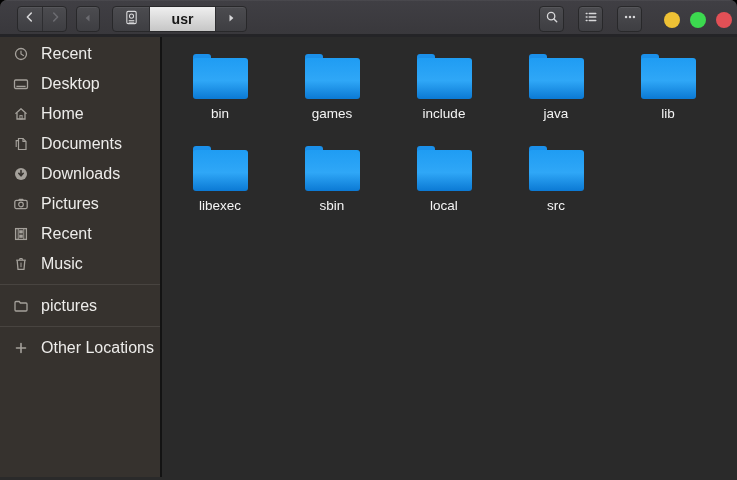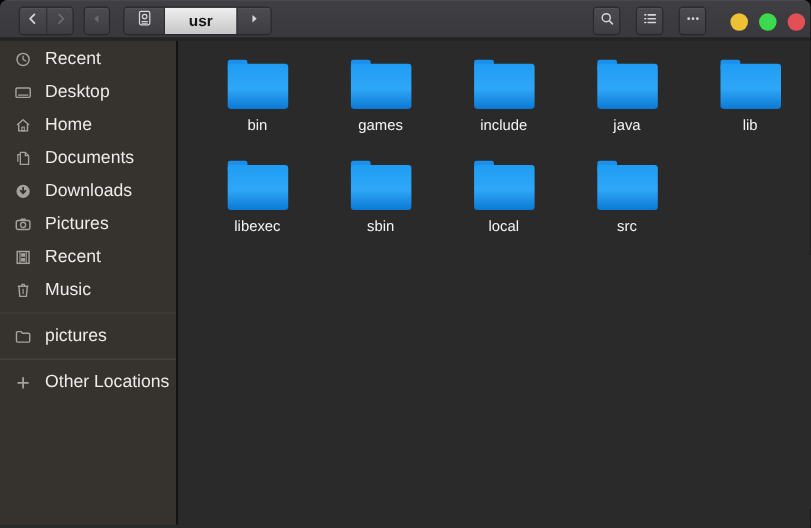--- a/index.html
+++ b/index.html
@@ -51,21 +51,21 @@
     padding-top:2px; flex:none;
   }
   .side-row {
     height:30px; display:flex; align-items:center;
     padding-left:13px; gap:12px; cursor:pointer;
     color:#edecea; font-size:16px;
   }
   .side-row .sicon { width:16px; height:16px; color:#a5a19b; flex:none; display:flex; align-items:center; justify-content:center; }
   .side-sep { border:none; border-top:1px solid rgba(255,255,255,0.09); margin:5px 0 6px 0; }
   
-  .content { flex:1; background:#2a2a2a; padding:8px 0 0 16px; }
+  .content { flex:1; background:#2a2a2a; padding:8px 0 0 2px; }
   .grid { display:grid; grid-template-columns:repeat(5,112px); grid-auto-rows:92px; }
   .folder-item {
     display:flex; flex-direction:column; align-items:center; cursor:pointer;
   }
   .folder-item .ficon { margin-top:9px; width:59px; height:46px; }
   .folder-item .flabel {
     margin-top:6px; font-size:13.5px; color:#f4f4f4; text-align:center;
   }
 </style>
 </head>

